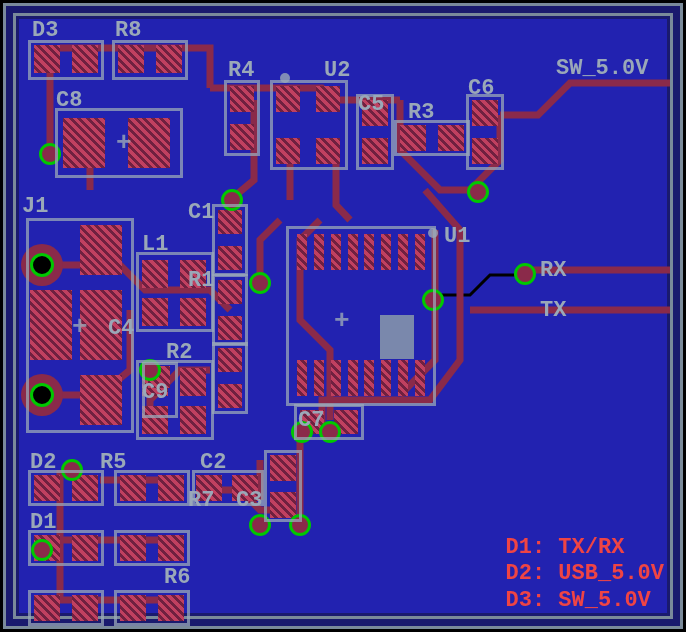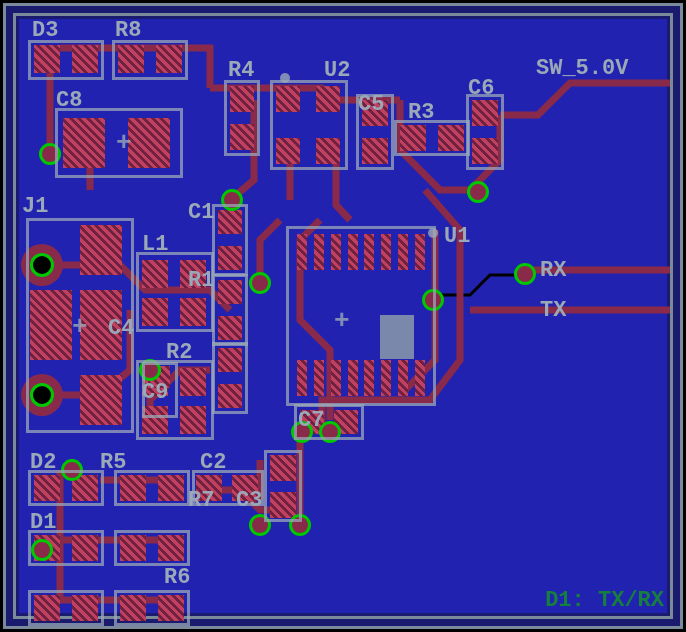--- a/index.html
+++ b/index.html
@@ -34,21 +34,21 @@
     font-size: 22px;
     font-weight: bold;
     white-space: nowrap;
     z-index: 50;
   }
   .legend {
     position: absolute;
     right: 22px;
     bottom: 18px;
     text-align: left;
-    color: #15803d;
+    color: #ef4444;
     font-size: 22px;
     font-weight: bold;
     line-height: 1.2;
     z-index: 50;
   }
   .trace {
     position: absolute;
     stroke: #8a2a4a;
     stroke-width: 7;
     fill: none;
@@ -343,21 +343,21 @@
 <div class="dot" style="left:428px; top:228px"></div>
 
 <div class="label" style="left:32px; top:18px">D3</div>
 <div class="label" style="left:115px; top:18px">R8</div>
 <div class="label" style="left:56px; top:88px">C8</div>
 <div class="label" style="left:228px; top:58px">R4</div>
 <div class="label" style="left:324px; top:58px">U2</div>
 <div class="label" style="left:358px; top:92px">C5</div>
 <div class="label" style="left:408px; top:100px">R3</div>
 <div class="label" style="left:468px; top:76px">C6</div>
-<div class="label" style="left:536px; top:56px">SW_5.0V</div>
+<div class="label" style="left:556px; top:56px">SW_5.0V</div>
 
 <div class="label" style="left:22px; top:194px">J1</div>
 <div class="label" style="left:142px; top:232px">L1</div>
 <div class="label" style="left:188px; top:200px">C1</div>
 <div class="label" style="left:188px; top:268px">R1</div>
 <div class="label" style="left:444px; top:224px">U1</div>
 <div class="label" style="left:540px; top:258px">RX</div>
 <div class="label" style="left:540px; top:298px">TX</div>
 <div class="label" style="left:108px; top:316px">C4</div>
 <div class="label" style="left:166px; top:340px">R2</div>
@@ -367,13 +367,15 @@
 <div class="label" style="left:30px; top:450px">D2</div>
 <div class="label" style="left:100px; top:450px">R5</div>
 <div class="label" style="left:200px; top:450px">C2</div>
 <div class="label" style="left:188px; top:488px">R7</div>
 <div class="label" style="left:236px; top:488px">C3</div>
 <div class="label" style="left:30px; top:510px">D1</div>
 <div class="label" style="left:164px; top:565px">R6</div>
 
 <div class="legend">
   <div>D1: TX/RX</div>
+  <div>D2: USB_5.0V</div>
+  <div>D3: SW_5.0V</div>
 </div>
 
 </body></html>

